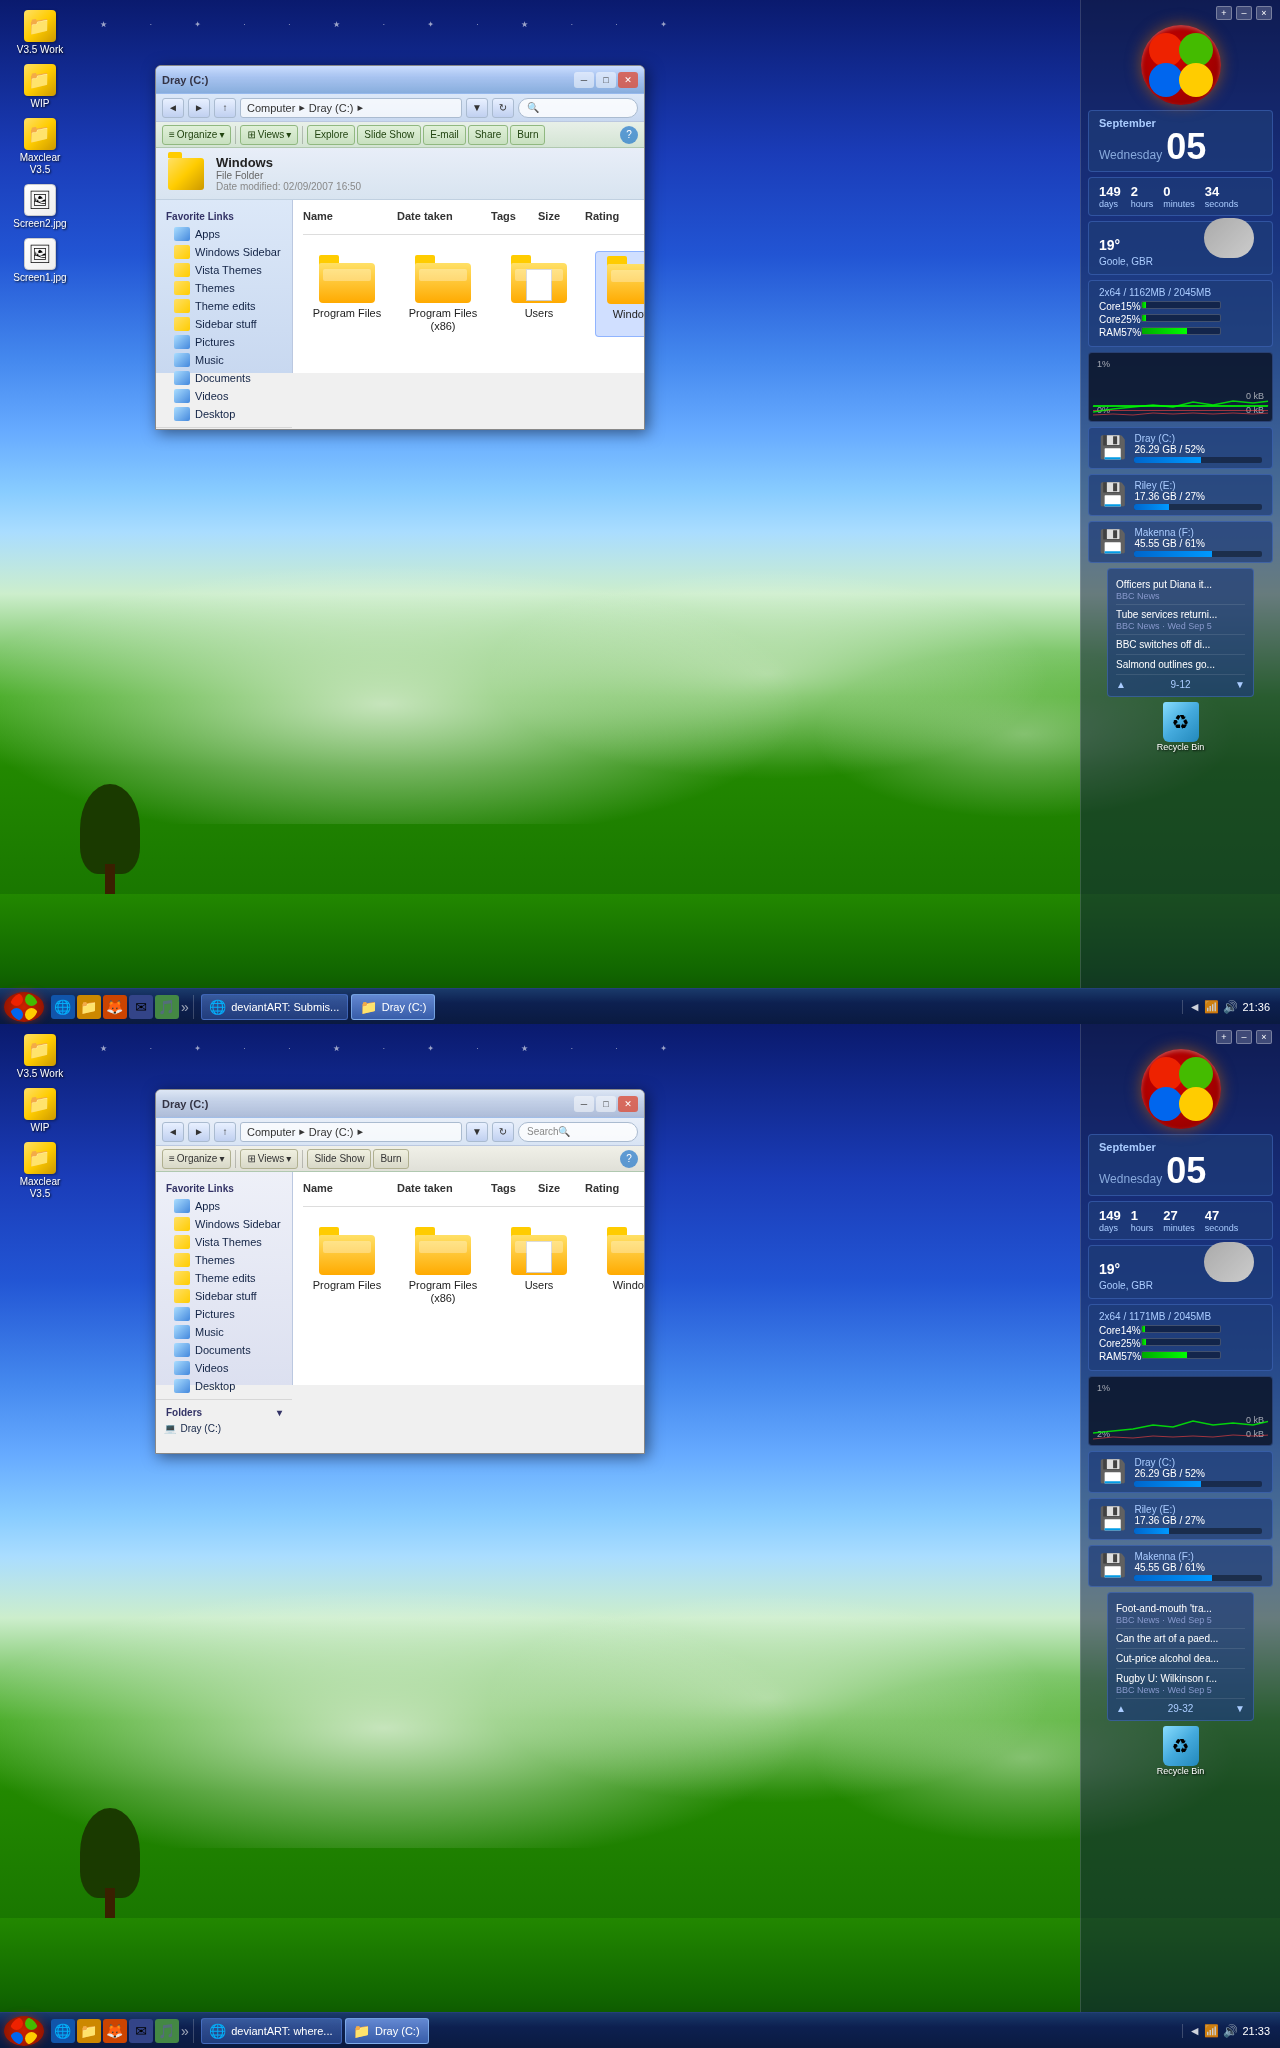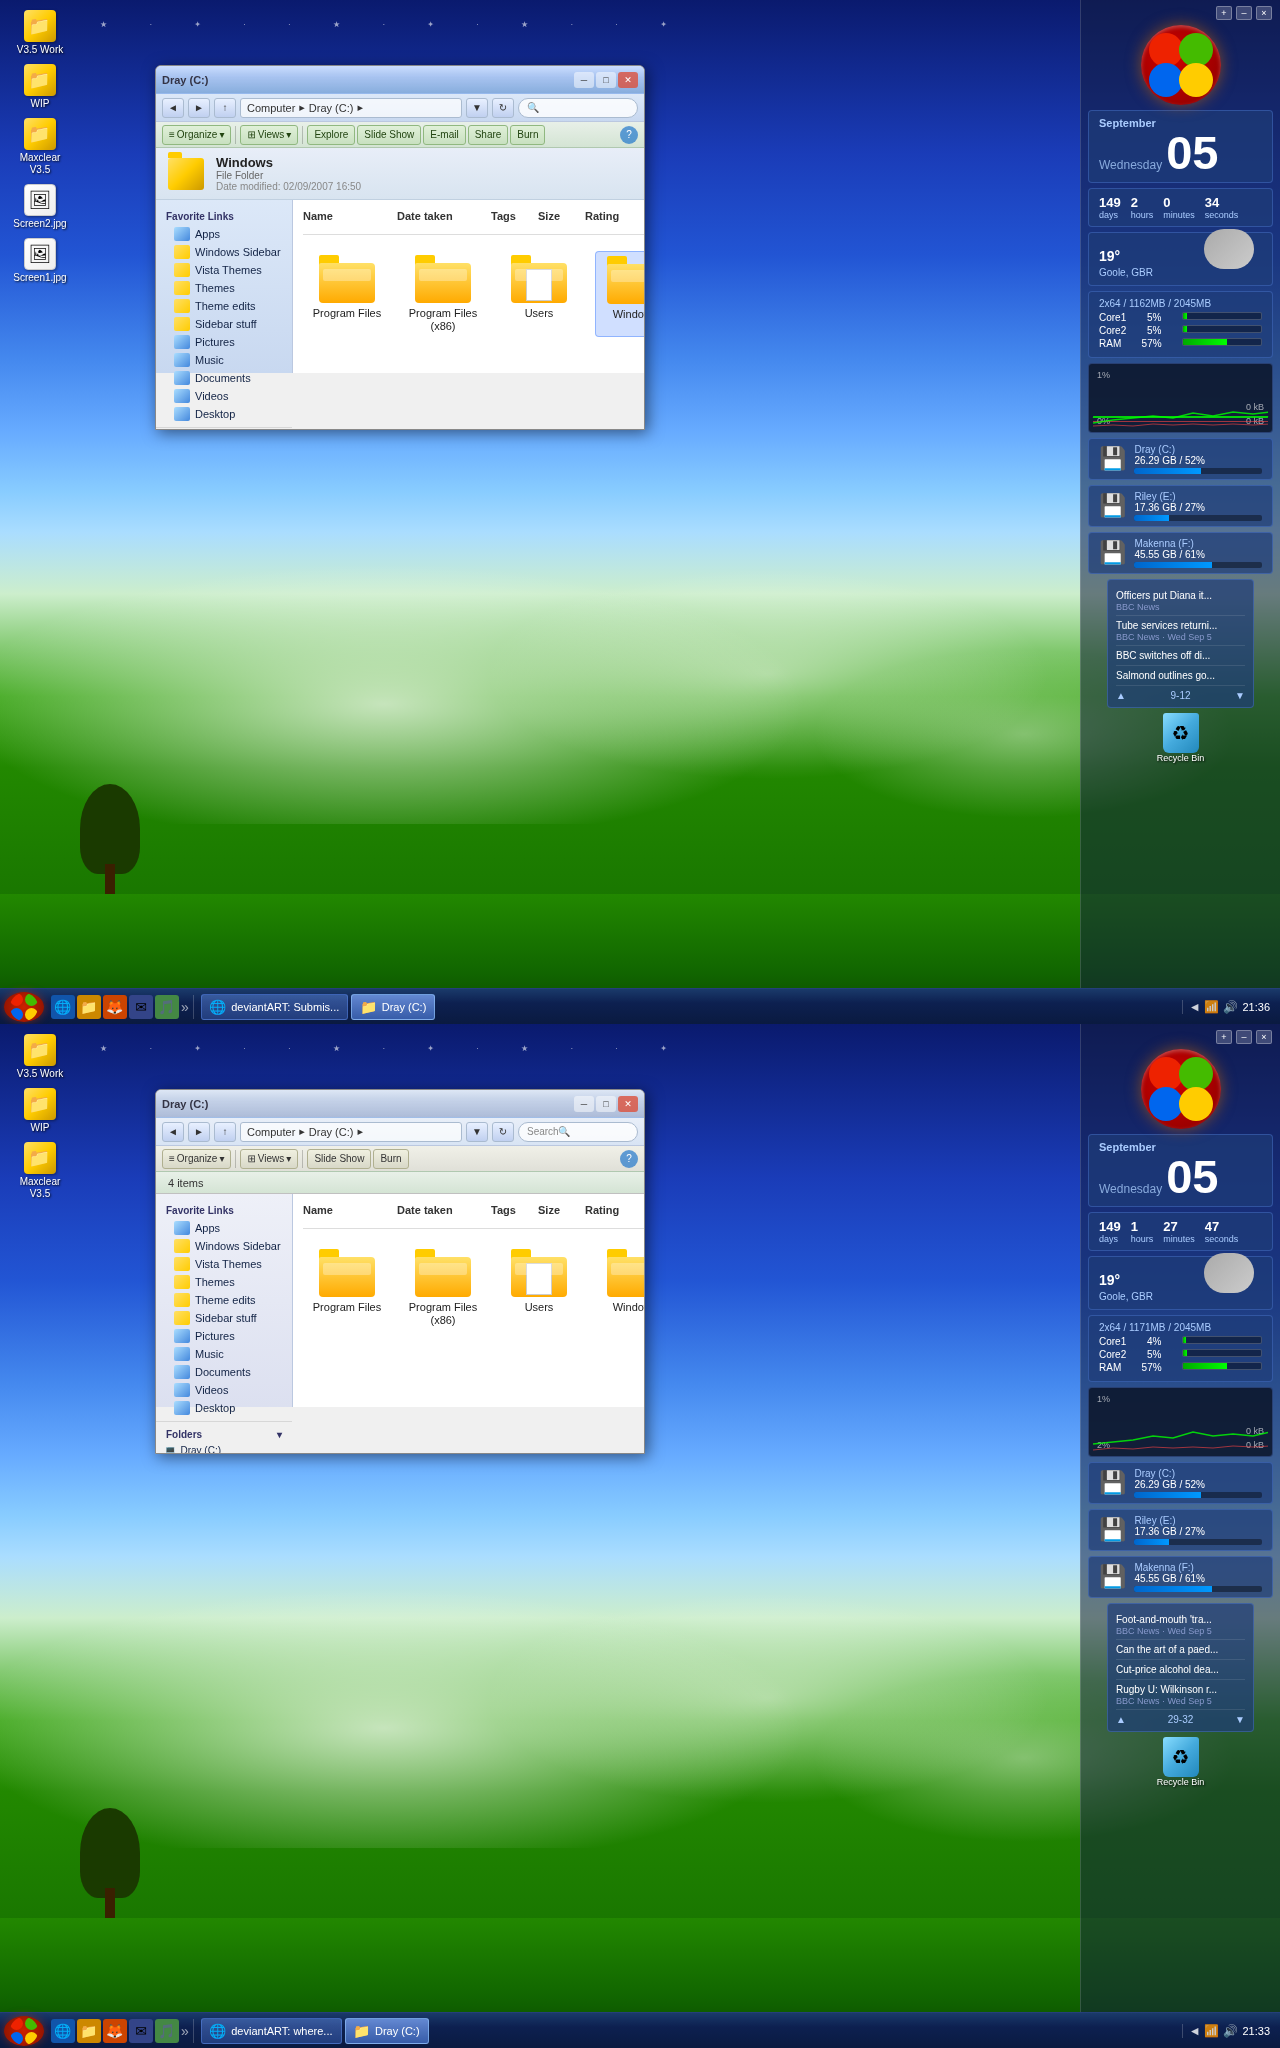--- a/index.html
+++ b/index.html
@@ -199,21 +199,21 @@
     .cal-day-row {
       display: flex;
       align-items: baseline;
       gap: 4px;
     }
     .cal-weekday {
       font-size: 12px;
       color: #88aadd;
     }
     .cal-date {
-      font-size: 47px;
+      font-size: 36px;
       font-weight: bold;
       color: white;
       line-height: 1;
     }
 
     
     .countdown-widget {
       background: rgba(30,60,120,0.7);
       border: 1px solid rgba(100,150,255,0.3);
       border-radius: 4px;
@@ -262,21 +262,21 @@
     .sysinfo-widget {
       background: rgba(30,60,120,0.7);
       border: 1px solid rgba(100,150,255,0.3);
       border-radius: 4px;
       width: 185px;
       padding: 6px 10px;
       color: white;
       font-size: 10px;
     }
     .sysinfo-title { color: #aaccff; margin-bottom: 3px; }
-    .sysinfo-row { display: flex; justify-content: space-between; margin-bottom: 2px; }
+    .sysinfo-row { display: flex; margin-bottom: 2px; }
     .progress-bar-container {
       width: 80px; height: 8px;
       background: rgba(0,0,0,0.4);
       border: 1px solid rgba(255,255,255,0.2);
       border-radius: 2px;
       overflow: hidden;
     }
     .progress-bar-fill {
       height: 100%;
       background: linear-gradient(90deg, #00aa00, #00ff00);
@@ -1295,23 +1295,20 @@
       <div class="toolbar-sep"></div>
       <div class="toolbar-btn" style="background: linear-gradient(180deg, #f0f0e0 0%, #d8d8c8 100%); border-color: #b0b090; color:#333;">
         <span>Slide Show</span>
       </div>
       <div class="toolbar-btn" style="background: linear-gradient(180deg, #f0f0e0 0%, #d8d8c8 100%); border-color: #b0b090; color:#333;">
         <span>Burn</span>
       </div>
       <div class="toolbar-help">?</div>
     </div>
 
-    <div class="item-count-bar">
-      <span>4 items</span>
-    </div>
 
     <div class="window-body" style="height: calc(100% - 150px);">
 
       <div class="nav-panel" style="background: linear-gradient(180deg, #eef0f8 0%, #dce0f0 100%);">
         <div class="nav-section-title">
           Favorite Links
         </div>
         <div class="nav-item">
           <div class="nav-item-icon special"></div>
           <span>Apps</span>

